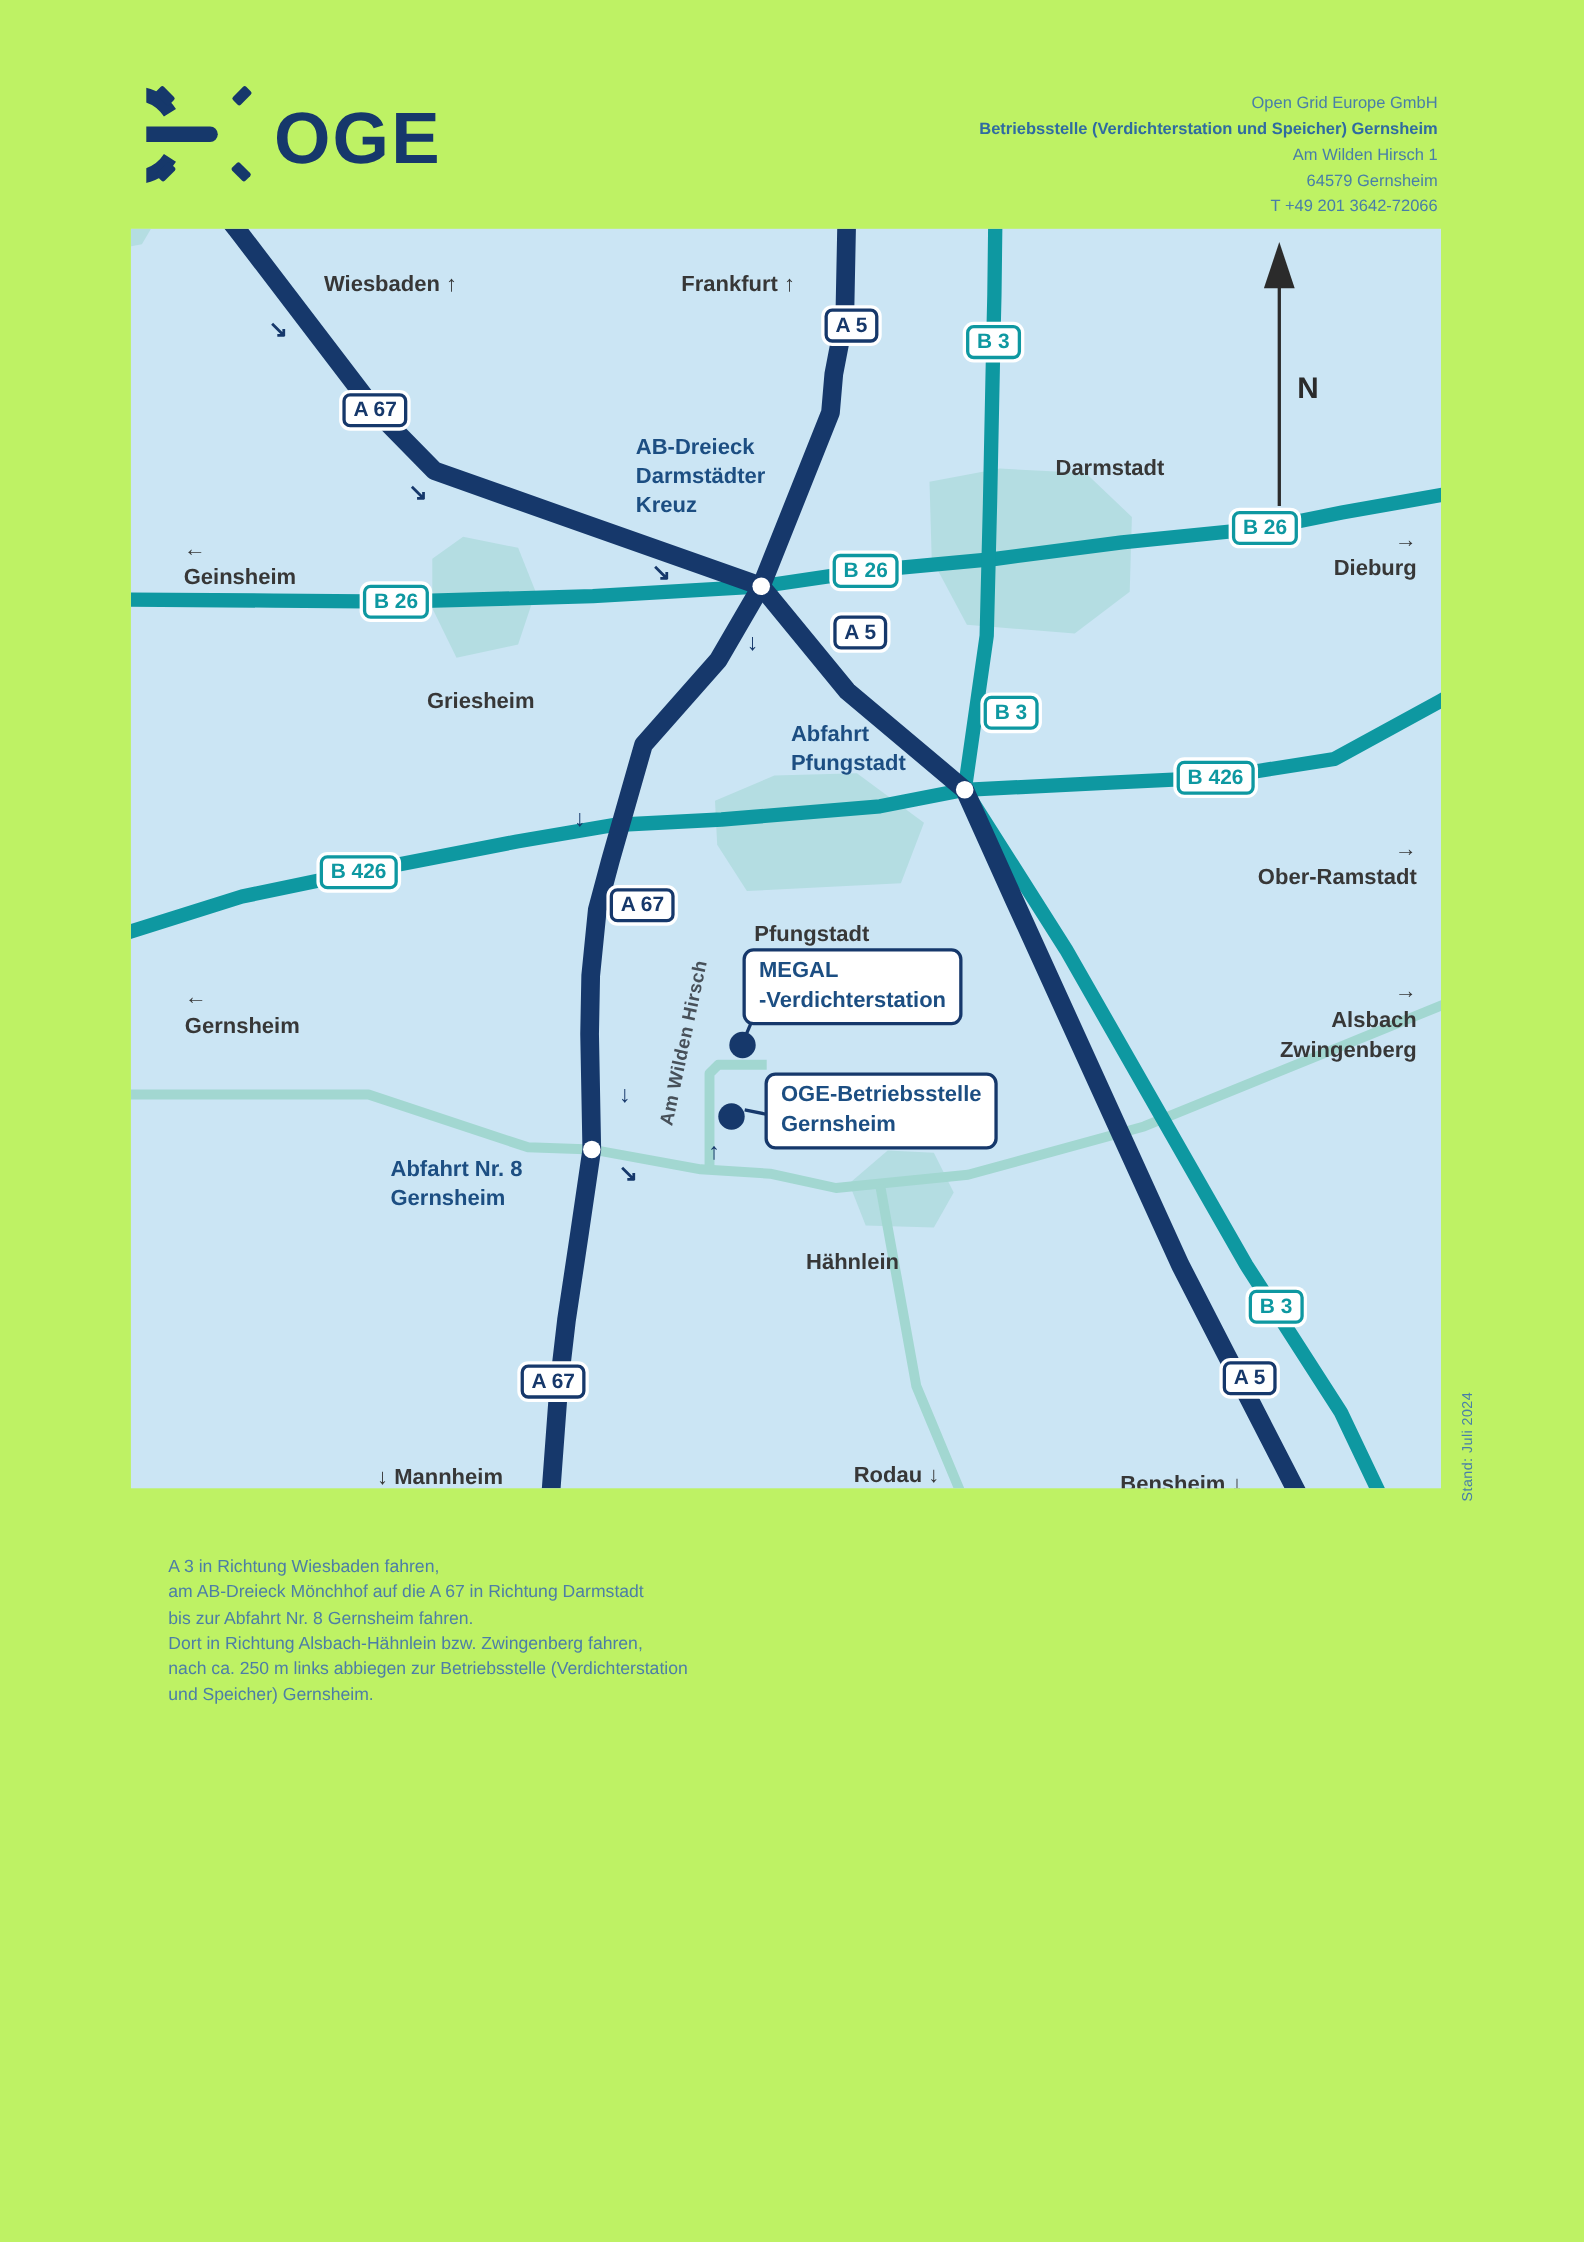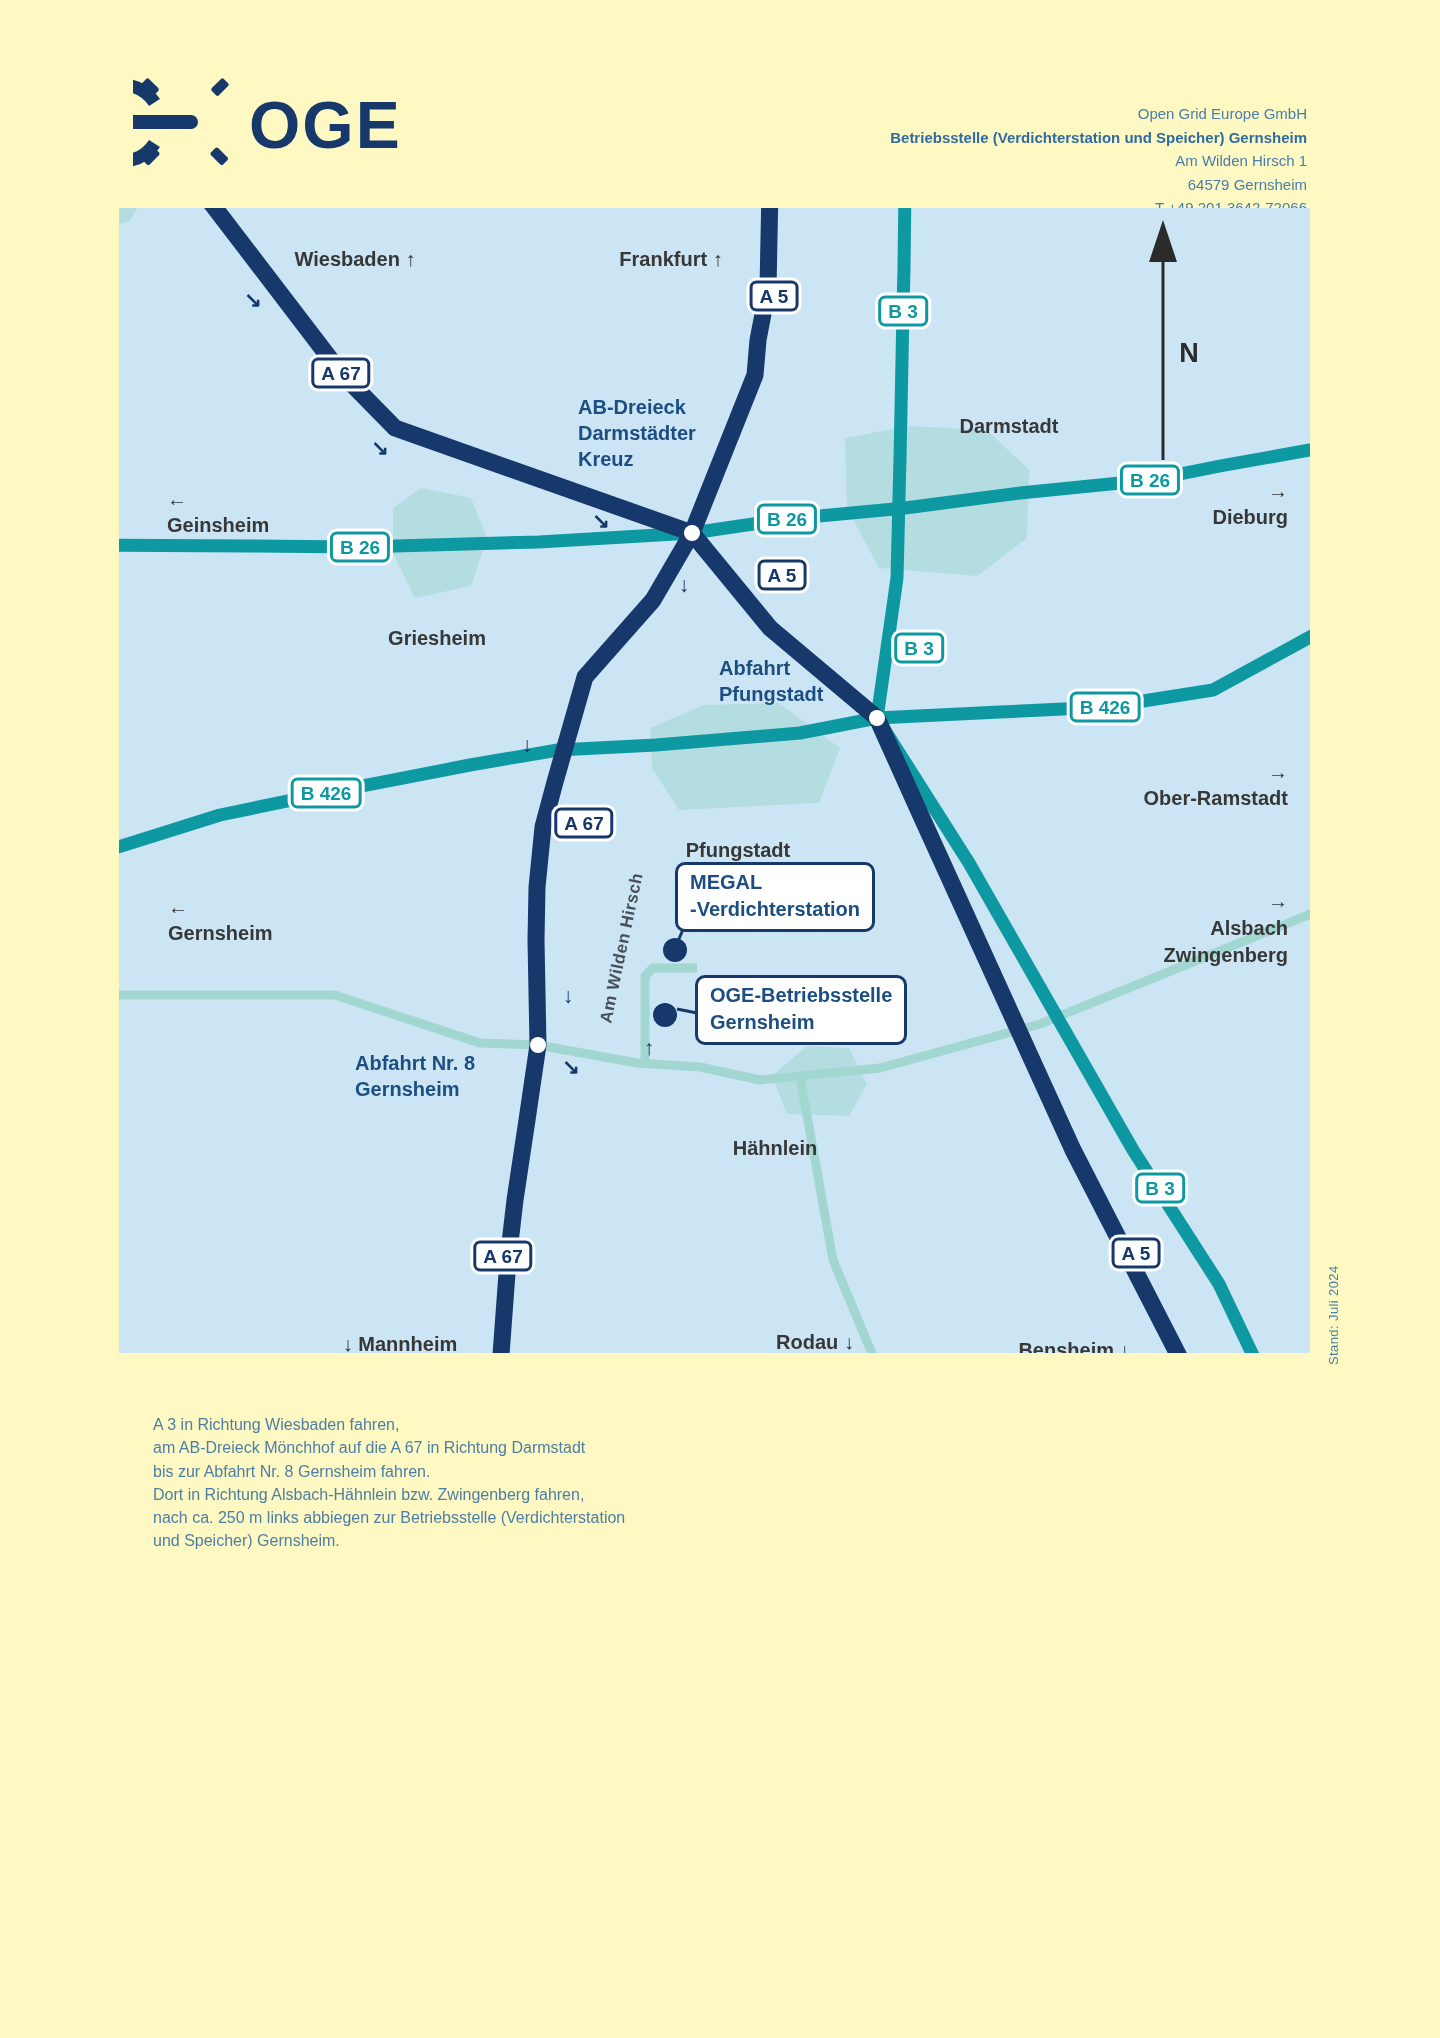--- a/index.html
+++ b/index.html
@@ -3,25 +3,25 @@
 <meta charset="utf-8">
 <style>
   :root{
     --navy:#16386b; --navy-text:#1c4e82; --teal:#0e98a1; --mint:#a2d7d1;
     --mapbg:#cbe5f4; --poly:#b4dde2; --charcoal:#373737;
     --body-blue:#4d7ea6; --head-blue:#15548a; --addr:#487ea8; --addr-bold:#2f6ba1;
   }
   *{margin:0;padding:0;box-sizing:border-box;}
   html,body{background:#fff;}
   body{font-family:"Liberation Sans",sans-serif;}
-  .page{position:relative;width:1440px;height:2038px;background:#fef9c3;overflow:hidden;}
+  .page{position:relative;width:1440px;height:2038px;background:#bef264;overflow:hidden;}
 
   
   .logo{position:absolute;left:133px;top:72px;width:300px;height:110px;}
-  .addr{position:absolute;right:133px;top:82px;text-align:right;font-size:15px;line-height:23.5px;color:var(--addr);margin-top:20px;}
+  .addr{position:absolute;right:133px;top:82px;text-align:right;font-size:15px;line-height:23.5px;color:var(--addr);}
   .addr .bold{font-weight:bold;color:var(--addr-bold);}
 
   
   .map{position:absolute;left:119px;top:208px;width:1191px;height:1145px;background:var(--mapbg);overflow:hidden;}
   .map svg.geo{position:absolute;left:0;top:0;}
   .lbl{position:absolute;white-space:nowrap;}
   .ctr{transform:translate(-50%,-50%);}
   .char-label{font-weight:700;font-size:20px;color:var(--charcoal);margin-top:20px;}
   .navy-label{font-weight:700;font-size:20px;line-height:26px;color:var(--navy-text);}
   .rt{text-align:right;}

